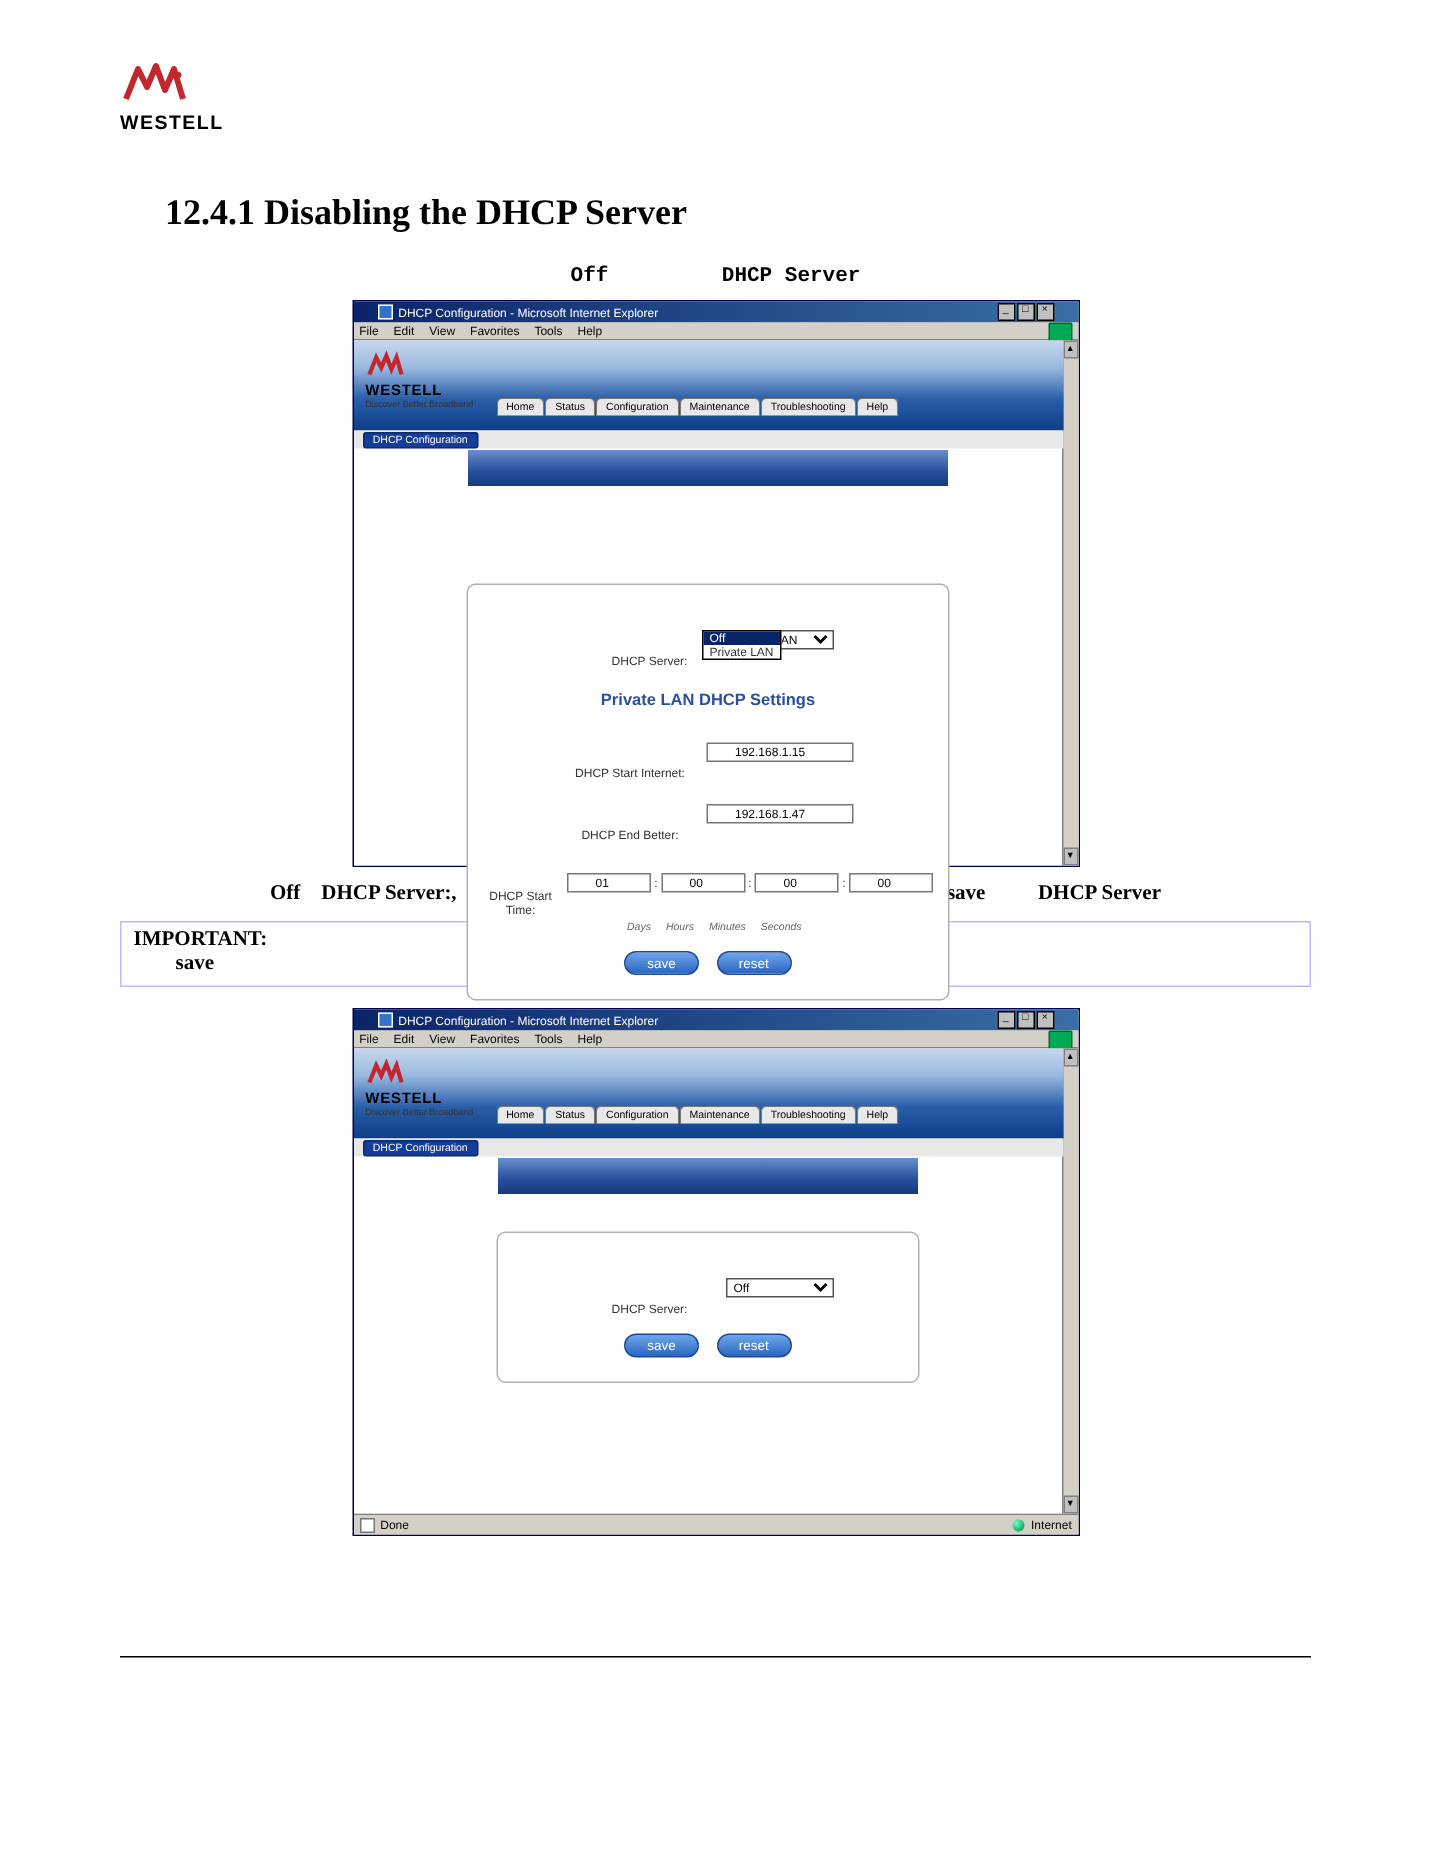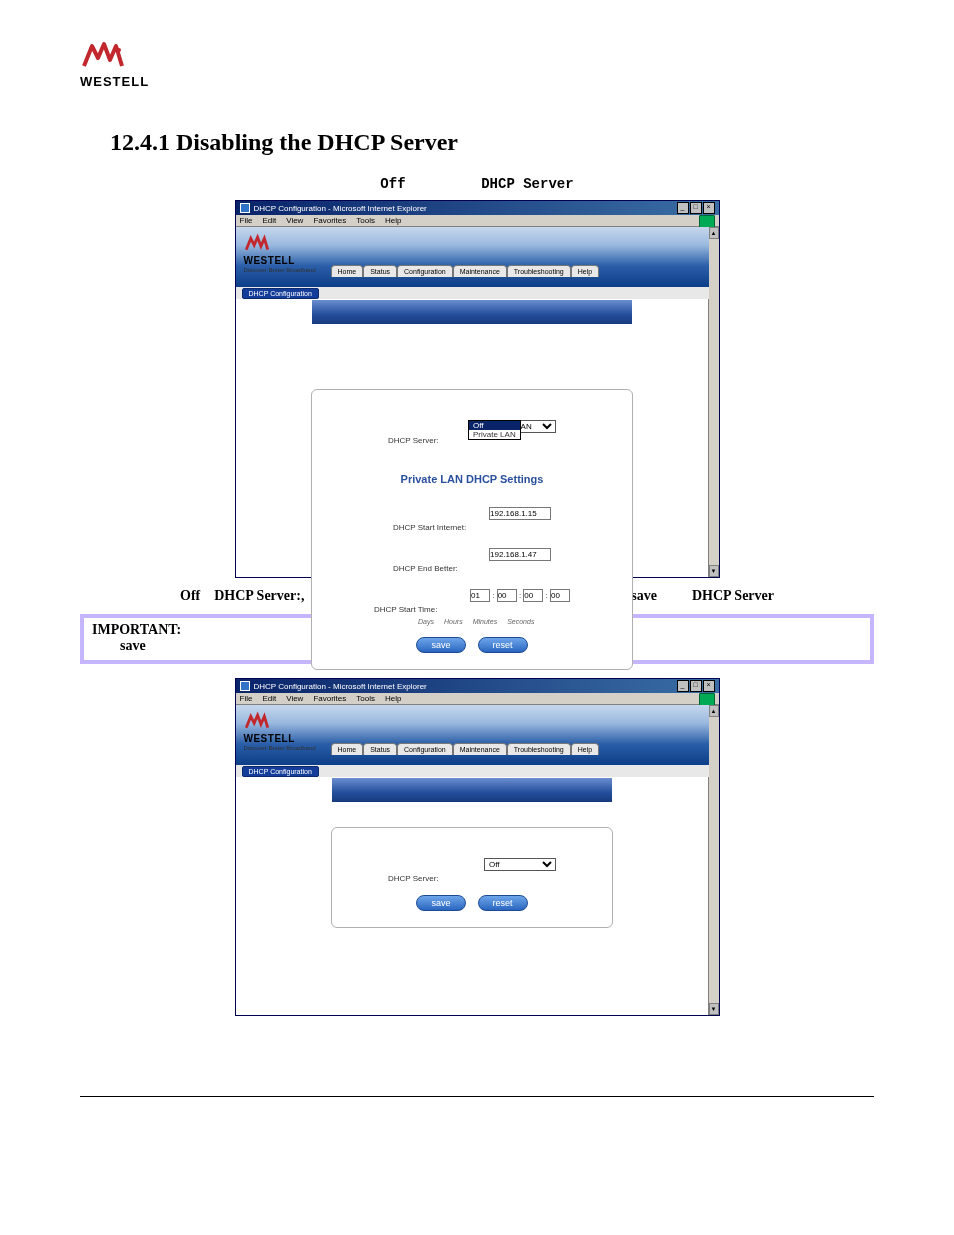--- a/index.html
+++ b/index.html
@@ -46,21 +46,21 @@
   .ie-window {
     font-family: Tahoma, Arial, sans-serif;
     font-size: 8px;
     border: 1px solid #000050;
     background: #fff;
     position: relative;
   }
   .ie-titlebar {
     background: linear-gradient(to right, #0a246a, #3a6ea5);
     color: #fff;
-    padding: 1px 4px;
+    padding: 1px 16px;
     display: flex;
     align-items: center;
     height: 12px;
   }
   .ie-titlebar .ie-icon {
     width: 8px; height: 8px; background: #3073c8; border:1px solid #fff; margin-right:4px;
   }
   .ie-title { flex: 1; font-size: 8px; }
   .ie-ctrls { display: flex; gap: 1px; }
   .ie-ctrls span {
@@ -146,23 +146,23 @@
     position:absolute; left:0; right:0; top:-90px; height:24px;
     background: linear-gradient(180deg,#6a8ecf 0%, #254f9c 60%, #163a7e 100%);
     border-radius:0;
   }
   .form-panel.small .gradbar { top:-50px; }
   .row {
     display:flex; align-items:center; justify-content:center;
     font-family: Arial, sans-serif; color:#333; font-size:8px;
     margin:4px 0;
   }
-  .row .lbl { width:90px; text-align:left; padding-right:6px;margin-top:28px; }
+  .row .lbl { width:90px; text-align:center; padding-right:6px;margin-top:28px; }
   .row input.txt {
-    width:60px; font-size:8px; padding:0 0; border:1px solid #777; height:11px;
+    width:60px; font-size:8px; padding:0 18px; border:1px solid #777; height:11px;
     font-family: Arial, sans-serif;
   }
   .row input.tiny { width:18px; text-align:left;}
   .row select {
     font-size:8px; height:13px; border:1px solid #555; background:#fff;
     font-family: Arial, sans-serif;
   }
   .dropdown-open {
     position:absolute;
     background:#fff; border:1px solid #000;
@@ -198,21 +198,21 @@
     background: radial-gradient(circle at 30% 30%, #6fc, #083);
   }
   
   .para2 {
     display:flex; justify-content:space-between;
     margin: 10px 100px 6px 100px;
     font-size:14px;
   }
   
   .important-box {
-    border:4px solid #c4b5fd;
+    border:1px solid #c4b5fd;
     margin: 10px 0 14px 0;
     padding: 4px 8px 6px 8px;
     font-size:14px;
   }
   .important-box b { font-weight:bold;}
   hr.footer-rule {
     margin-top: 80px;
     border:none; border-top:1.5px solid #000;
   }
 </style>
@@ -289,21 +289,21 @@
             <span class="lbl">DHCP Server:</span>
             <select style="width:72px;">
               <option>Private LAN</option>
             </select>
             <div class="dropdown-open" style="left:146px; top:12px;">
               <div class="sel">Off</div>
               <div>Private LAN</div>
             </div>
           </div>
 
-          <div class="section-heading" style="margin-top:28px;">Private LAN DHCP Settings</div>
+          <div class="section-heading" style="margin-top:16px;">Private LAN DHCP Settings</div>
 
           <div class="row">
             <span class="lbl">DHCP Start Internet:</span>
             <input class="txt" value="192.168.1.15" style="">
           </div>
           <div class="row">
             <span class="lbl">DHCP End Better:</span>
             <input class="txt" value="192.168.1.47" style="">
           </div>
           <div class="row">
@@ -409,16 +409,26 @@
             </select>
           </div>
           <div class="btnrow">
             <span class="pillbtn">save</span>
             <span class="pillbtn">reset</span>
           </div>
         </div>
 
       </div>
     </div>
+    <div class="statusbar">
+      <span class="zone">
+        <span style="width:8px;height:8px;border:1px solid #777;background:#fff;display:inline-block;"></span>
+        <span>Done</span>
+      </span>
+      <span class="zone">
+        <span class="globe"></span>
+        <span>Internet</span>
+      </span>
+    </div>
   </div>
 </div>
 
 <hr class="footer-rule">
 
 </body></html>

